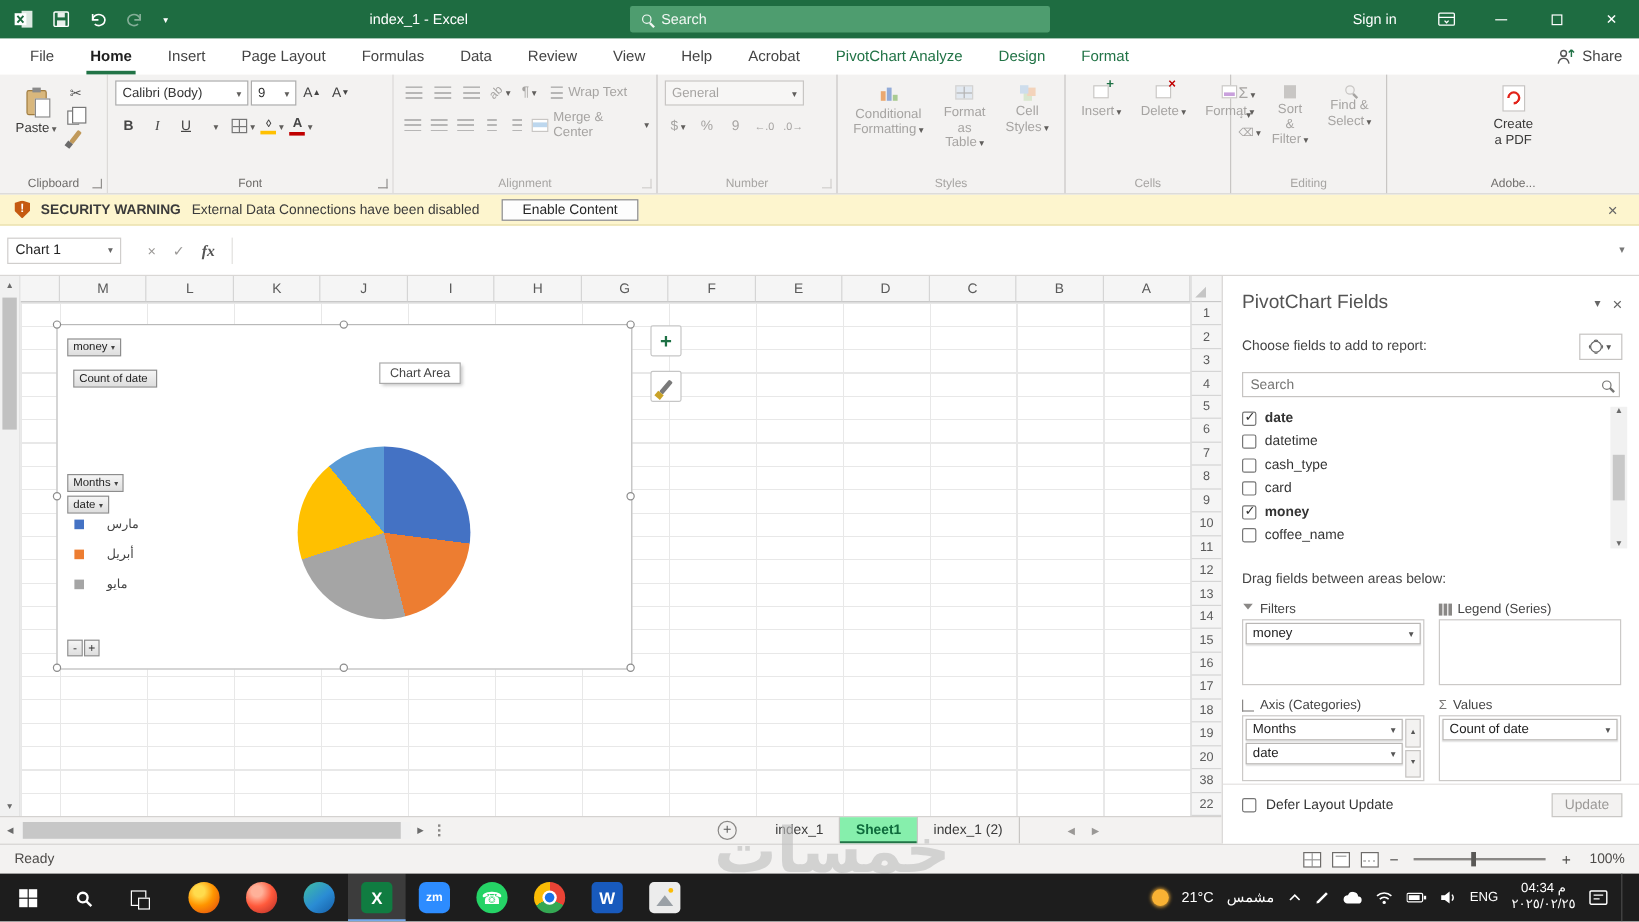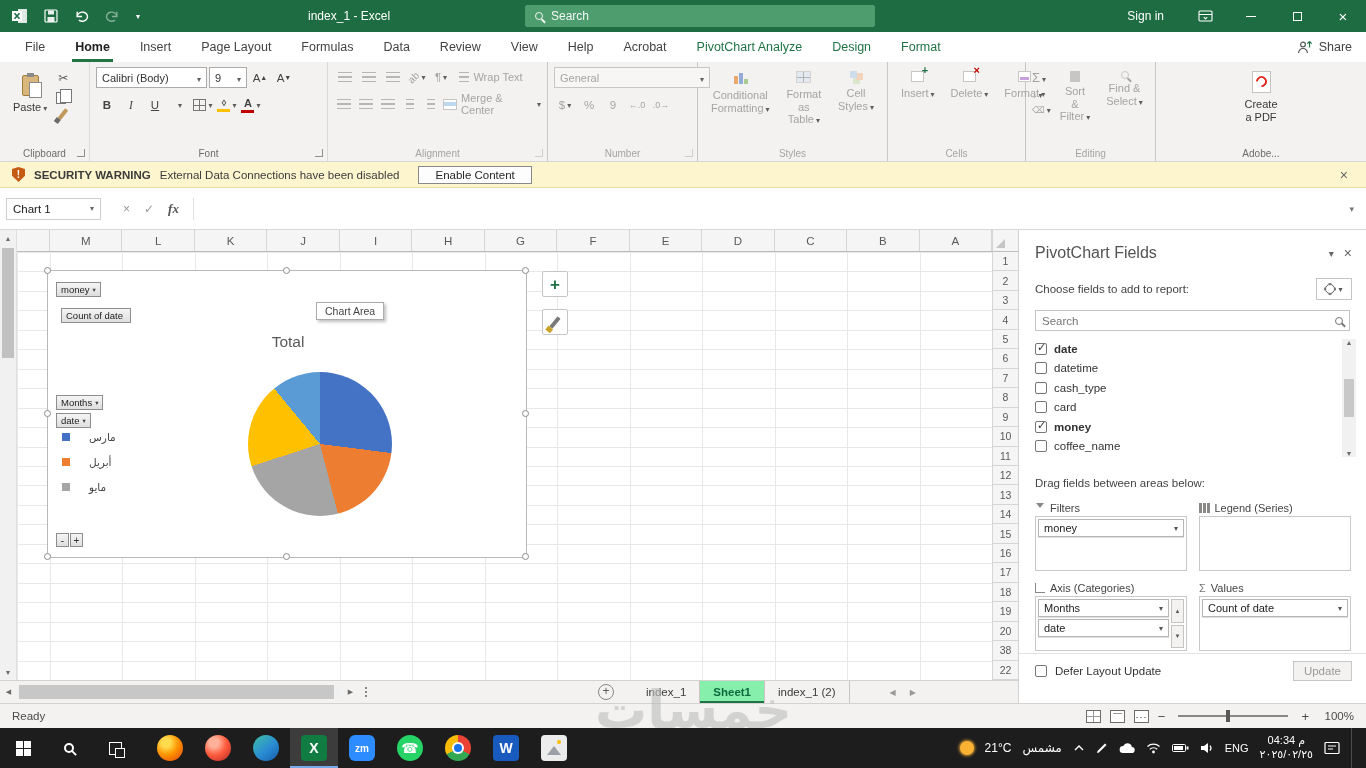--- a/index.html
+++ b/index.html
@@ -393,21 +393,21 @@
         <span class="mini caret" style="width:108px;font-size:11px;gap:4px;">
             <span class="ic-merge"></span>
             <span>Merge &amp; Center</span>
           </span>
       </div>
       <span class="glabel">Alignment</span>
       <span class="launcher"></span>
     </div>
 
     <div class="rgroup dis" style="width:150px;">
-      <div class="combo" style="width:156px;background:#F7F6F5;">
+      <div class="combo" style="width:116px;background:#F7F6F5;">
         <span>General</span>
           <span class="sp"></span>
           <span class="caret"></span>
       </div>
       <div class="row" style="margin-top:7px;">
         <span class="mini caret">$</span>
         <span class="mini">%</span>
         <span class="mini">9</span>
         <span class="mini" style="font-size:9px;">←.0</span>
         <span class="mini" style="font-size:9px;">.0→</span>
@@ -554,21 +554,20 @@
       <div class="rn" style="height: 19.4545px;">19</div>
       <div class="rn" style="height: 19.4545px;">20</div>
       <div class="rn" style="height: 19.4545px;">38</div>
       <div class="rn" style="height: 19.4545px;">22</div>
     </div>
 
   <div id="chart-obj">
     <span class="fieldbtn" style="left:8px;top:11px;">money</span>
     <span class="fieldbtn noc" style="left:13px;top:37px;">Count of date</span>
     <div id="chart-tip">Chart Area</div>
-    <div id="chart-title">Total</div>
     <div id="pie" style="background: conic-gradient(rgb(68, 114, 196) 0deg, rgb(68, 114, 196) 97.2deg, rgb(237, 125, 49) 97.2deg, rgb(237, 125, 49) 165.6deg, rgb(165, 165, 165) 165.6deg, rgb(165, 165, 165) 252deg, rgb(255, 192, 0) 252deg, rgb(255, 192, 0) 320.4deg, rgb(91, 155, 213) 320.4deg, rgb(91, 155, 213) 360deg);"></div>
     <span class="fieldbtn" style="left:8px;top:124px;">Months</span>
     <span class="fieldbtn" style="left:8px;top:142px;">date</span>
     <div id="chart-legend">
         <div class="lgi">
           <span class="lg-sq" style="background: rgb(68, 114, 196);"></span>
           <span>مارس</span>
         </div>
         <div class="lgi">
           <span class="lg-sq" style="background: rgb(237, 125, 49);"></span>

